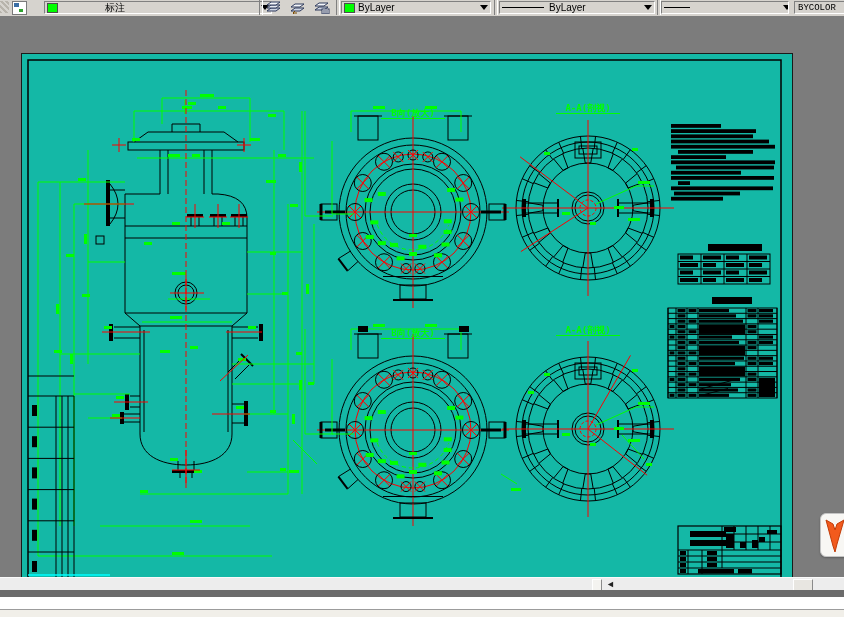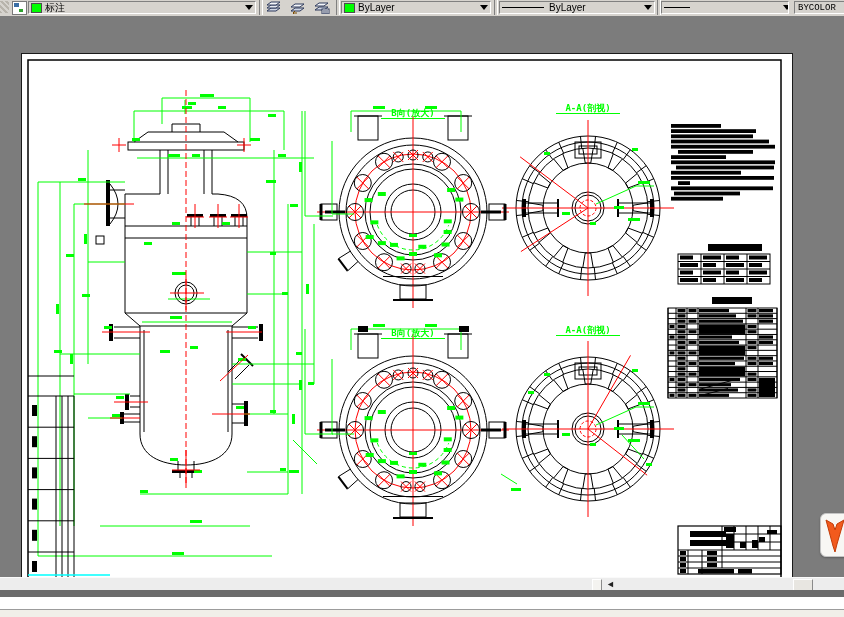--- a/index.html
+++ b/index.html
@@ -24,21 +24,21 @@
             border-right:4px solid transparent;border-top:5px solid #000;}
   .tb-sep{position:absolute;top:0;height:15px;width:2px;border-left:1px solid #808080;border-right:1px solid #fff;}
   .tb-btn{position:absolute;top:0;width:22px;height:15px;background:transparent;border:none;padding:1px 2px;}
   .tb-btn svg{display:block;}
   .plotstyle{position:absolute;left:794px;top:1px;width:70px;height:13px;
              border:1px solid;border-color:#808080 #fff #fff #808080;background:#d6d3ce;
              font-size:9px;font-family:"Liberation Mono",monospace;color:#000;
              display:flex;align-items:center;padding:0 3px;box-sizing:border-box;}
   
   .canvas{position:absolute;left:0;top:16px;width:844px;height:561px;background:#7c7c7c;}
-  .paper{position:absolute;left:22px;top:38px;width:770px;height:535px;background:#ffffff;
+  .paper{position:absolute;left:22px;top:38px;width:770px;height:535px;background:#14b8a6;
          outline:1px solid #1a1a1a;}
   .paper svg{display:block;}
   .vtitle{font:bold 9px "DejaVu Sans Mono",monospace;fill:#00ff00;}
   
   .hscroll{position:absolute;left:0;top:577px;width:844px;height:13px;background:#ededed;border-top:1px solid #fafafa;box-sizing:border-box;}
   .sb-thumb{position:absolute;left:592px;top:1px;width:8px;height:10px;background:#f4f3f0;
             border:1px solid;border-color:#fff #8a8a8a #8a8a8a #fff;}
   .sb-arrow{position:absolute;left:606px;top:0px;font-size:9px;color:#222;line-height:12px;}
   .sb-btn{position:absolute;left:793px;top:1px;width:18px;height:10px;background:#e8e6e1;
           border:1px solid;border-color:#fff #8a8a8a #8a8a8a #fff;}
@@ -53,21 +53,21 @@
 </head>
 <body>
 
 <div class="toolbar">
   <div class="tb-cut icon-a"></div>
   <div class="tb-cut icon-b">
       <i></i>
       <b></b>
     </div>
 
-  <div class="combo" style="left:28px;width:228px;">
+  <div class="combo" style="left:44px;width:228px;gap:44px;">
     <span class="swatch"></span>
     <span class="combo-text">标注</span>
     <span class="dd-arrow"></span>
   </div>
 
   <div class="tb-sep" style="left:259px;"></div>
 
   <button class="tb-btn" style="left:263px;">
     <svg width="17" height="13" viewBox="0 0 17 13">
       <path d="M2,10 L6,7 L15,7 L11,10 Z" fill="#cfd6e4" stroke="#2e3a5c"></path>

